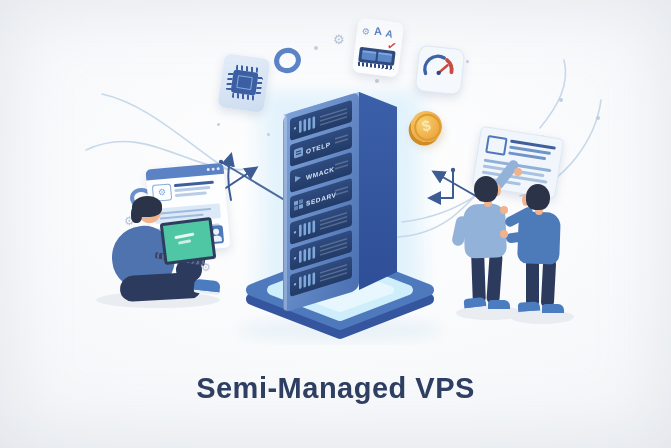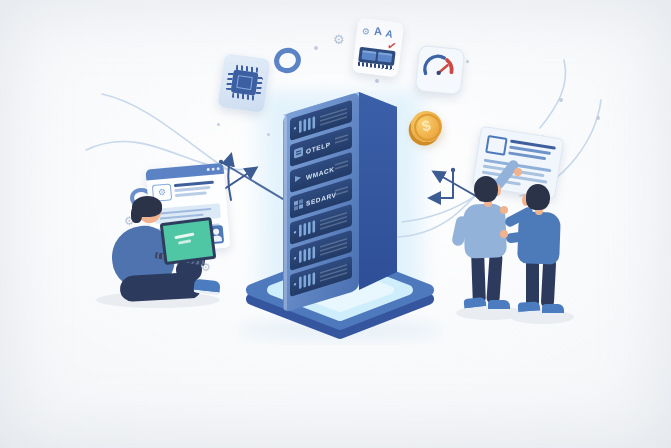--- a/index.html
+++ b/index.html
@@ -398,15 +398,16 @@
     <div class="abs mb-torso"></div>
     <div class="abs mb-armL"></div>
     <div class="abs mb-armR"></div>
     <div class="abs skin mb-hand1"></div>
     <div class="abs skin mb-hand2"></div>
     <div class="abs skin mb-neck"></div>
     <div class="abs skin mb-face"></div>
     <div class="abs hair mb-hair"></div>
   </div>
 
+  <div class="abs title">Semi-Managed VPS</div>
 
   <div class="abs vignette"></div>
 </div>
 
 </body></html>

